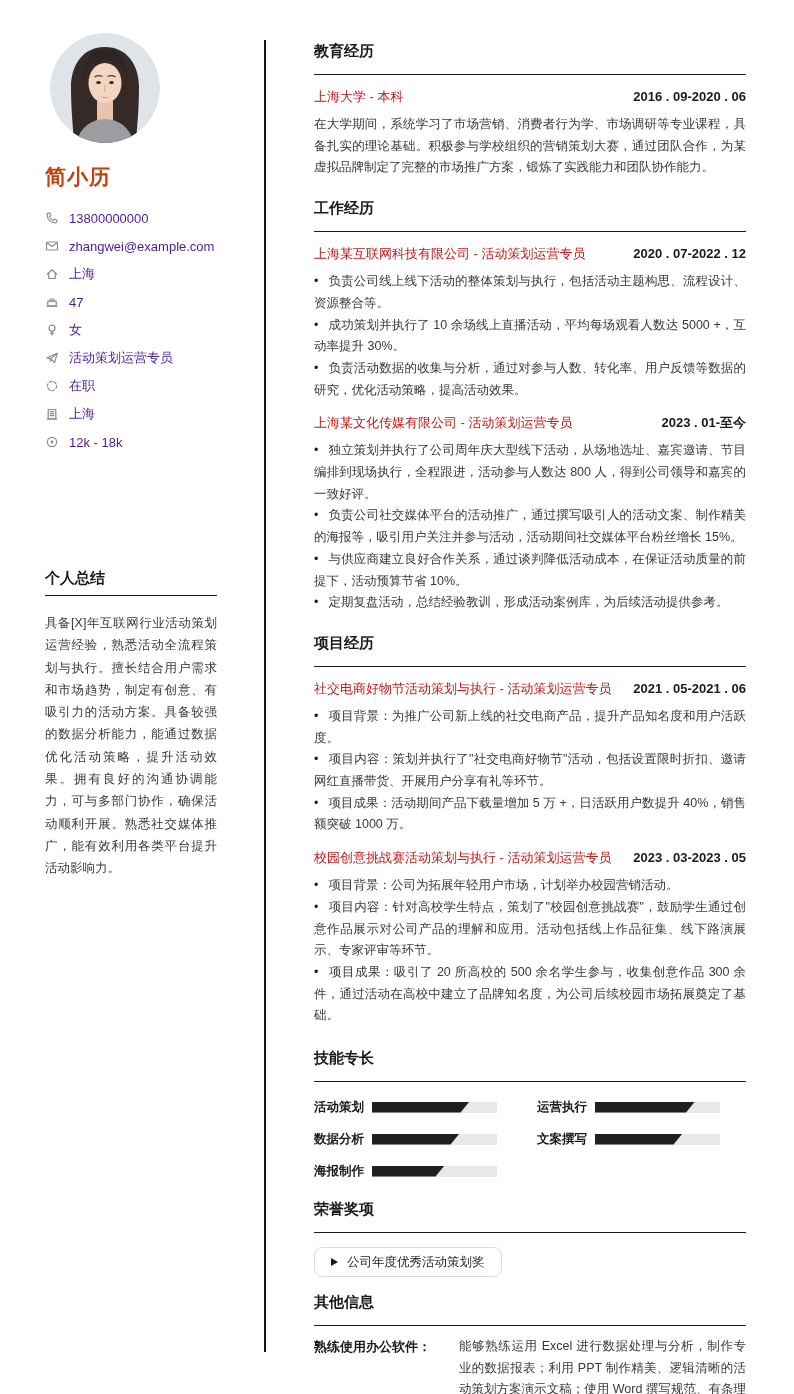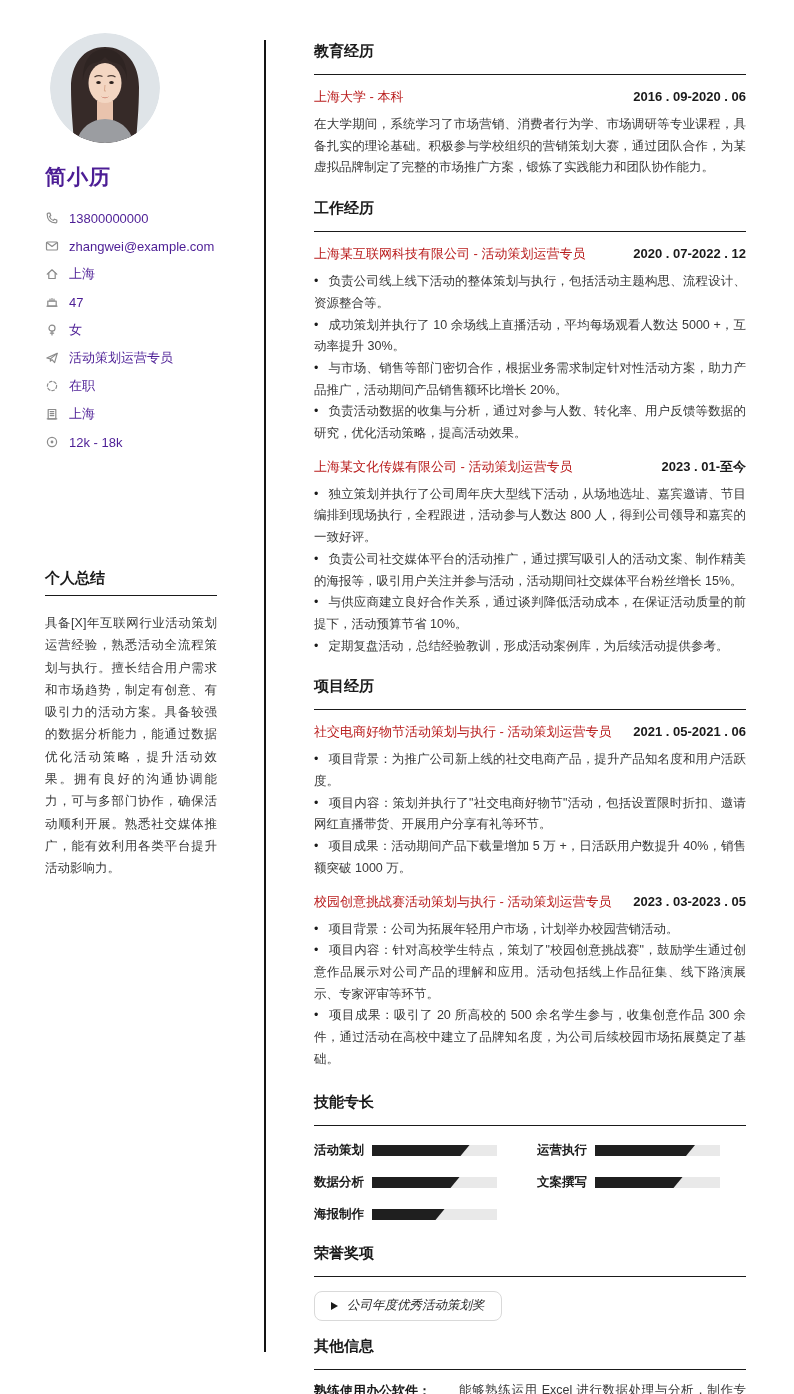--- a/index.html
+++ b/index.html
@@ -3,21 +3,21 @@
 <meta charset="utf-8">
 <style>
   * { margin:0; padding:0; box-sizing:border-box; }
   html,body { background:#ffffff; }
   body { font-family:"Liberation Sans","DejaVu Sans",sans-serif; color:#2b2b2b; }
   .page { position:relative; width:794px; height:1394px; background:#fff; overflow:hidden; }
 
   
   .sidebar { position:absolute; left:45px; top:33px; width:172px; }
   .avatar-wrap { width:110px; height:110px; margin-left:5px; border-radius:50%; overflow:hidden; }
-  .name { margin-top:20px; font-size:21px; font-weight:700; color:#4c1d95; letter-spacing:1px; }
+  .name { margin-top:20px; font-size:21px; font-weight:700; color:#c2410c; letter-spacing:1px; }
   .contacts { margin-top:20px; list-style:none; }
   .contact { display:flex; align-items:center; height:14px; margin-bottom:14px; }
   .cicon { width:14px; height:14px; flex:0 0 14px; margin-right:10px; display:inline-flex; }
   .cicon svg { width:14px; height:14px; stroke:#8c8c8c; fill:none; stroke-width:1.2; stroke-linecap:round; stroke-linejoin:round; }
   .contact-value { font-size:13px; color:#4c1d95; white-space:nowrap; }
   .summary { margin-top:120px; }
   .side-title { font-size:15px; font-weight:700; color:#1a1a1a; padding-bottom:7px; border-bottom:1.5px solid #1a1a1a; }
   .summary-text { margin-top:16px; font-size:12.5px; line-height:22.3px; color:#383838; text-align:justify; }
 
   
@@ -38,21 +38,21 @@
   .dot { display:inline-block; margin-right:10px; color:#1a1a1a; }
 
   
   .skill-grid { margin-top:16px; display:grid; grid-template-columns:183px 183px; column-gap:40px; row-gap:14px; }
   .skill { display:flex; align-items:center; height:18px; }
   .skill-label { width:58px; flex:0 0 58px; font-size:12.5px; font-weight:700; color:#1a1a1a; }
   .bar { flex:1; height:11px; background:#e9e9e9; }
   .fill { height:100%; background:#1f1f1f; clip-path:polygon(0 0, 100% 0, calc(100% - 9px) 100%, 0 100%); }
 
   
-  .pill { margin-top:14px; display:inline-flex; align-items:center; height:30px; padding:0 16px; border:1px solid #d9d9d9; border-radius:8px; background:#fff;font-style:italic; }
+  .pill { margin-top:14px; display:inline-flex; align-items:center; height:30px; padding:0 16px; border:1px solid #d9d9d9; border-radius:8px; background:#fff; }
   .play-icon { width:0; height:0; border-left:7px solid #1a1a1a; border-top:4.5px solid transparent; border-bottom:4.5px solid transparent; margin-right:9px; }
   .pill-text { font-size:12.5px; color:#262626; }
 
   
   .other-row { margin-top:10px; display:flex; align-items:flex-start; }
   .other-label { flex:0 0 145px; font-size:13px; font-weight:700; color:#1a1a1a; line-height:21.5px; }
   .other-text { flex:1; font-size:12.5px; line-height:21.5px; color:#383838; text-align:justify; }
 
   
   .section.skills   { margin-top:22px; }
@@ -201,21 +201,20 @@
       <h2 class="section-title">工作经历</h2>
 
       <div class="entry">
         <div class="entry-head">
           <span class="entry-name">上海某互联网科技有限公司 - 活动策划运营专员</span>
           <span class="entry-date">2020 . 07-2022 . 12</span>
         </div>
         <div class="bullets">
           <div class="bi"><span class="dot">•</span><span>负责公司线上线下活动的整体策划与执行，包括活动主题构思、流程设计、资源整合等。</span></div>
           <div class="bi"><span class="dot">•</span><span>成功策划并执行了 10 余场线上直播活动，平均每场观看人数达 5000 +，互动率提升 30%。</span></div>
-          <div class="bi"><span class="dot">•</span><span>与市场、销售等部门密切合作，根据业务需求制定针对性活动方案，助力产品推广，活动期间产品销售额环比增长 20%。</span></div>
           <div class="bi"><span class="dot">•</span><span>负责活动数据的收集与分析，通过对参与人数、转化率、用户反馈等数据的研究，优化活动策略，提高活动效果。</span></div>
         </div>
       </div>
 
       <div class="entry">
         <div class="entry-head">
           <span class="entry-name">上海某文化传媒有限公司 - 活动策划运营专员</span>
           <span class="entry-date">2023 . 01-至今</span>
         </div>
         <div class="bullets">

